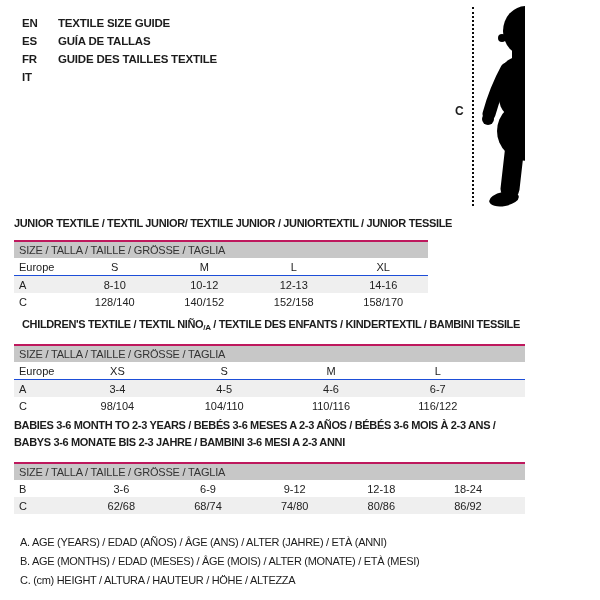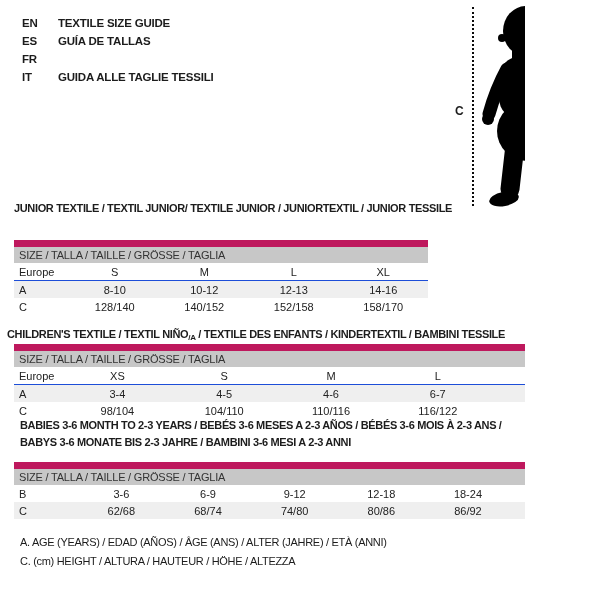--- a/index.html
+++ b/index.html
@@ -14,21 +14,21 @@
   
   .dotted-line{position:absolute;left:472px;top:7px;height:199px;width:0;border-left:2px dotted #0a0a0a;}
   .height-label{position:absolute;left:455px;top:104px;font-size:12px;font-weight:700;}
   .baby-svg{position:absolute;left:477px;top:3px;}
   
   .sec-title{position:absolute;font-size:11px;font-weight:700;letter-spacing:-0.35px;line-height:17px;white-space:nowrap;}
   .subscript{font-size:8px;vertical-align:-2px;}
   
   table.size-table{position:absolute;border-collapse:collapse;table-layout:fixed;font-size:11px;}
   table.size-table th{
-    background:#c7c7c7;border-top:7px solid #be185d;height:16px;
+    background:#c7c7c7;border-top:2px solid #be185d;height:16px;
     font-weight:400;color:#333;text-align:left;padding:0 0 0 5px;letter-spacing:-0.2px;white-space:nowrap;overflow:hidden;
   }
   table.size-table td{height:17px;padding:0;text-align:center;font-weight:400;color:#222;white-space:nowrap;}
   table.size-table td.lbl{text-align:left;padding-left:5px;}
   tr.r-line td{border-bottom:1px solid #1d4ed8;}
   tr.r-alt td{background:#efefef;}
   #t-junior{left:14px;top:240px;width:414px;}
   #t-children{left:14px;top:344px;width:584px;}
   #t-babies{left:14px;top:462px;width:584px;}
   
@@ -43,24 +43,24 @@
     <div class="lang-row">
       <span class="lang-code">EN</span>
       <span>TEXTILE SIZE GUIDE</span>
     </div>
     <div class="lang-row">
       <span class="lang-code">ES</span>
       <span>GUÍA DE TALLAS</span>
     </div>
     <div class="lang-row">
       <span class="lang-code">FR</span>
+      <span>GUIDE DES TAILLES TEXTILE</span>
     </div>
     <div class="lang-row">
       <span class="lang-code">IT</span>
-      <span>GUIDA ALLE TAGLIE TESSILI</span>
     </div>
   </div>
 
   <div class="dotted-line"></div>
   <div class="height-label">C</div>
   <svg class="baby-svg" width="118" height="207" viewBox="0 0 118 207" xmlns="http://www.w3.org/2000/svg">
     <g fill="#000000">
       <ellipse cx="49" cy="28" rx="23" ry="25"></ellipse>
       <circle cx="25" cy="35" r="4"></circle>
       <circle cx="73" cy="35" r="4"></circle>
@@ -71,21 +71,21 @@
       <path d="M74 66 Q85 82 83 101" stroke="#000" stroke-width="12" stroke-linecap="round" fill="none"></path>
       <circle cx="80" cy="107" r="6"></circle>
       <ellipse cx="51" cy="128" rx="31" ry="30"></ellipse>
       <path d="M38 142 L33 186" stroke="#000" stroke-width="19" stroke-linecap="round" fill="none"></path>
       <path d="M65 142 L70 189" stroke="#000" stroke-width="18" stroke-linecap="round" fill="none"></path>
       <ellipse cx="27" cy="196" rx="15" ry="7" transform="rotate(-10 27 196)"></ellipse>
       <ellipse cx="77" cy="199" rx="13" ry="6" transform="rotate(8 77 199)"></ellipse>
     </g>
   </svg>
 
-  <div class="sec-title" style="left:14px;top:200px;">JUNIOR TEXTILE / TEXTIL JUNIOR/ TEXTILE JUNIOR / JUNIORTEXTIL / JUNIOR TESSILE</div>
+  <div class="sec-title" style="left:14px;top:215px;">JUNIOR TEXTILE / TEXTIL JUNIOR/ TEXTILE JUNIOR / JUNIORTEXTIL / JUNIOR TESSILE</div>
   <table class="size-table" id="t-junior">
     <colgroup>
         <col style="width:56px">
         <col>
         <col>
         <col>
         <col>
       </colgroup>
     <thead>
       <tr>
@@ -110,21 +110,21 @@
       <tr>
         <td class="lbl">C</td>
         <td>128/140</td>
         <td>140/152</td>
         <td>152/158</td>
         <td>158/170</td>
       </tr>
     </tbody>
   </table>
 
-  <div class="sec-title" style="left:7px;top:316px;margin-top:10px;">
+  <div class="sec-title" style="left:22px;top:316px;">
     <span>CHILDREN'S TEXTILE / TEXTIL NIÑO</span><span class="subscript">/A</span><span> / TEXTILE DES ENFANTS / KINDERTEXTIL / BAMBINI TESSILE</span>
   </div>
   <table class="size-table" id="t-children">
     <colgroup>
         <col style="width:50px">
         <col>
         <col>
         <col>
         <col>
         <col>
@@ -155,21 +155,21 @@
         <td class="lbl">C</td>
         <td>98/104</td>
         <td>104/110</td>
         <td>110/116</td>
         <td>116/122</td>
         <td>122/128</td>
       </tr>
     </tbody>
   </table>
 
-  <div class="sec-title" style="left:20px;top:417px;">
+  <div class="sec-title" style="left:14px;top:417px;">
     <div>BABIES 3-6 MONTH TO 2-3 YEARS / BEBÉS 3-6 MESES A 2-3 AÑOS / BÉBÉS 3-6 MOIS À 2-3 ANS /</div>
     <div>BABYS 3-6 MONATE BIS 2-3 JAHRE / BAMBINI 3-6 MESI A 2-3 ANNI</div>
   </div>
   <table class="size-table" id="t-babies">
     <colgroup>
         <col style="width:64px">
         <col>
         <col>
         <col>
         <col>
@@ -198,16 +198,17 @@
         <td>74/80</td>
         <td>80/86</td>
         <td>86/92</td>
         <td>92/98</td>
       </tr>
     </tbody>
   </table>
 
   <div class="legend">
     <div>A. AGE (YEARS) / EDAD (AÑOS) / ÂGE (ANS) / ALTER (JAHRE) / ETÀ (ANNI)</div>
+    <div>B. AGE (MONTHS) / EDAD (MESES) / ÂGE (MOIS) / ALTER (MONATE) / ETÀ (MESI)</div>
     <div>C. (cm) HEIGHT / ALTURA / HAUTEUR / HÖHE / ALTEZZA</div>
   </div>
 
 </div>
 
 </body></html>

